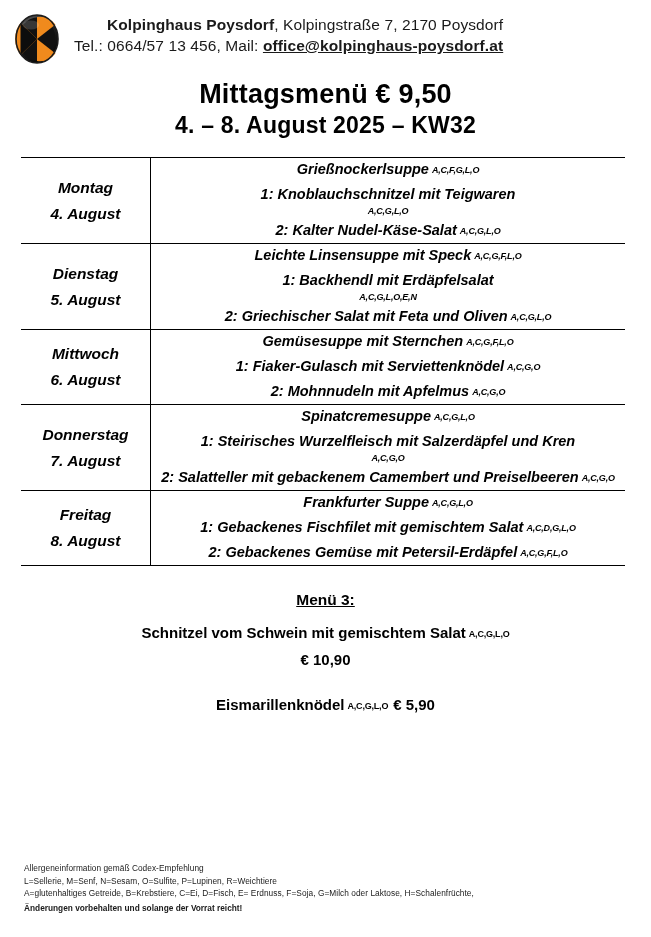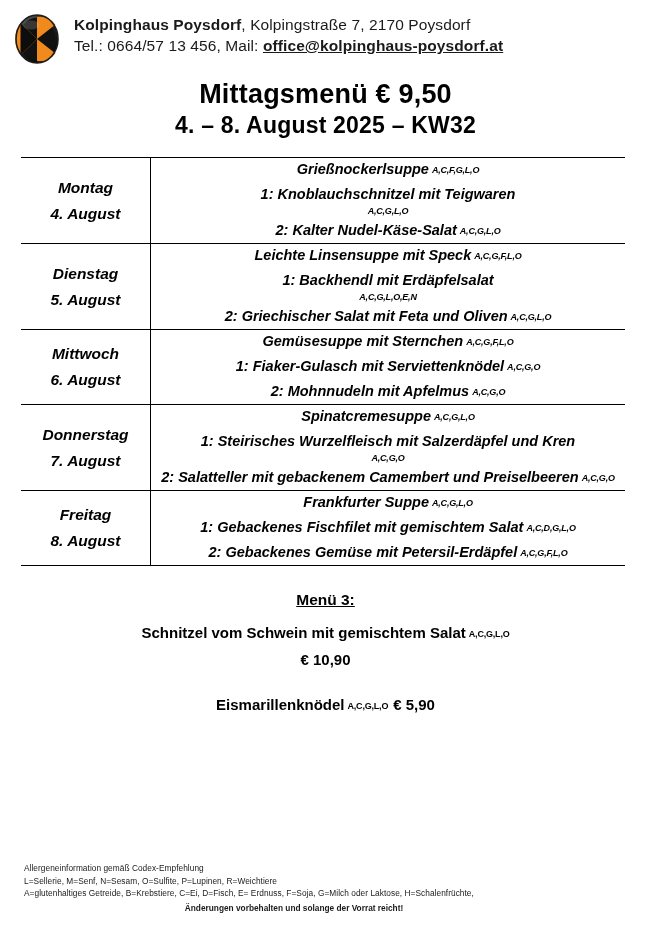--- a/index.html
+++ b/index.html
@@ -24,20 +24,21 @@
   }
   .logo {
     width: 46px;
     height: 50px;
     flex: 0 0 46px;
     margin-top: 2px;
   }
   .contact-block {
     margin-left: 14px;
     padding-top: 2px;
+    text-align: right;
   }
   .contact-line {
     font-size: 15.5px;
     line-height: 21px;
     letter-spacing: .1px;
     white-space: nowrap;
     color: #1a1a1a;
   }
   .contact-line .org { font-weight: bold; }
   .email-link {
@@ -168,21 +169,21 @@
     font-weight: normal;
     line-height: 12.5px;
     letter-spacing: .05px;
     color: #1a1a1a;
     white-space: nowrap;
   }
   .footer-note {
     font-size: 8.3px;
     font-weight: bold;
     line-height: 12.5px;
-    text-align: center;
+    text-align: left;
     padding-right: 60px;
     padding-top: 2px;
     color: #1a1a1a;
   }
 </style>
 </head>
 <body>
 
 <div class="letterhead">
   <div class="logo">

